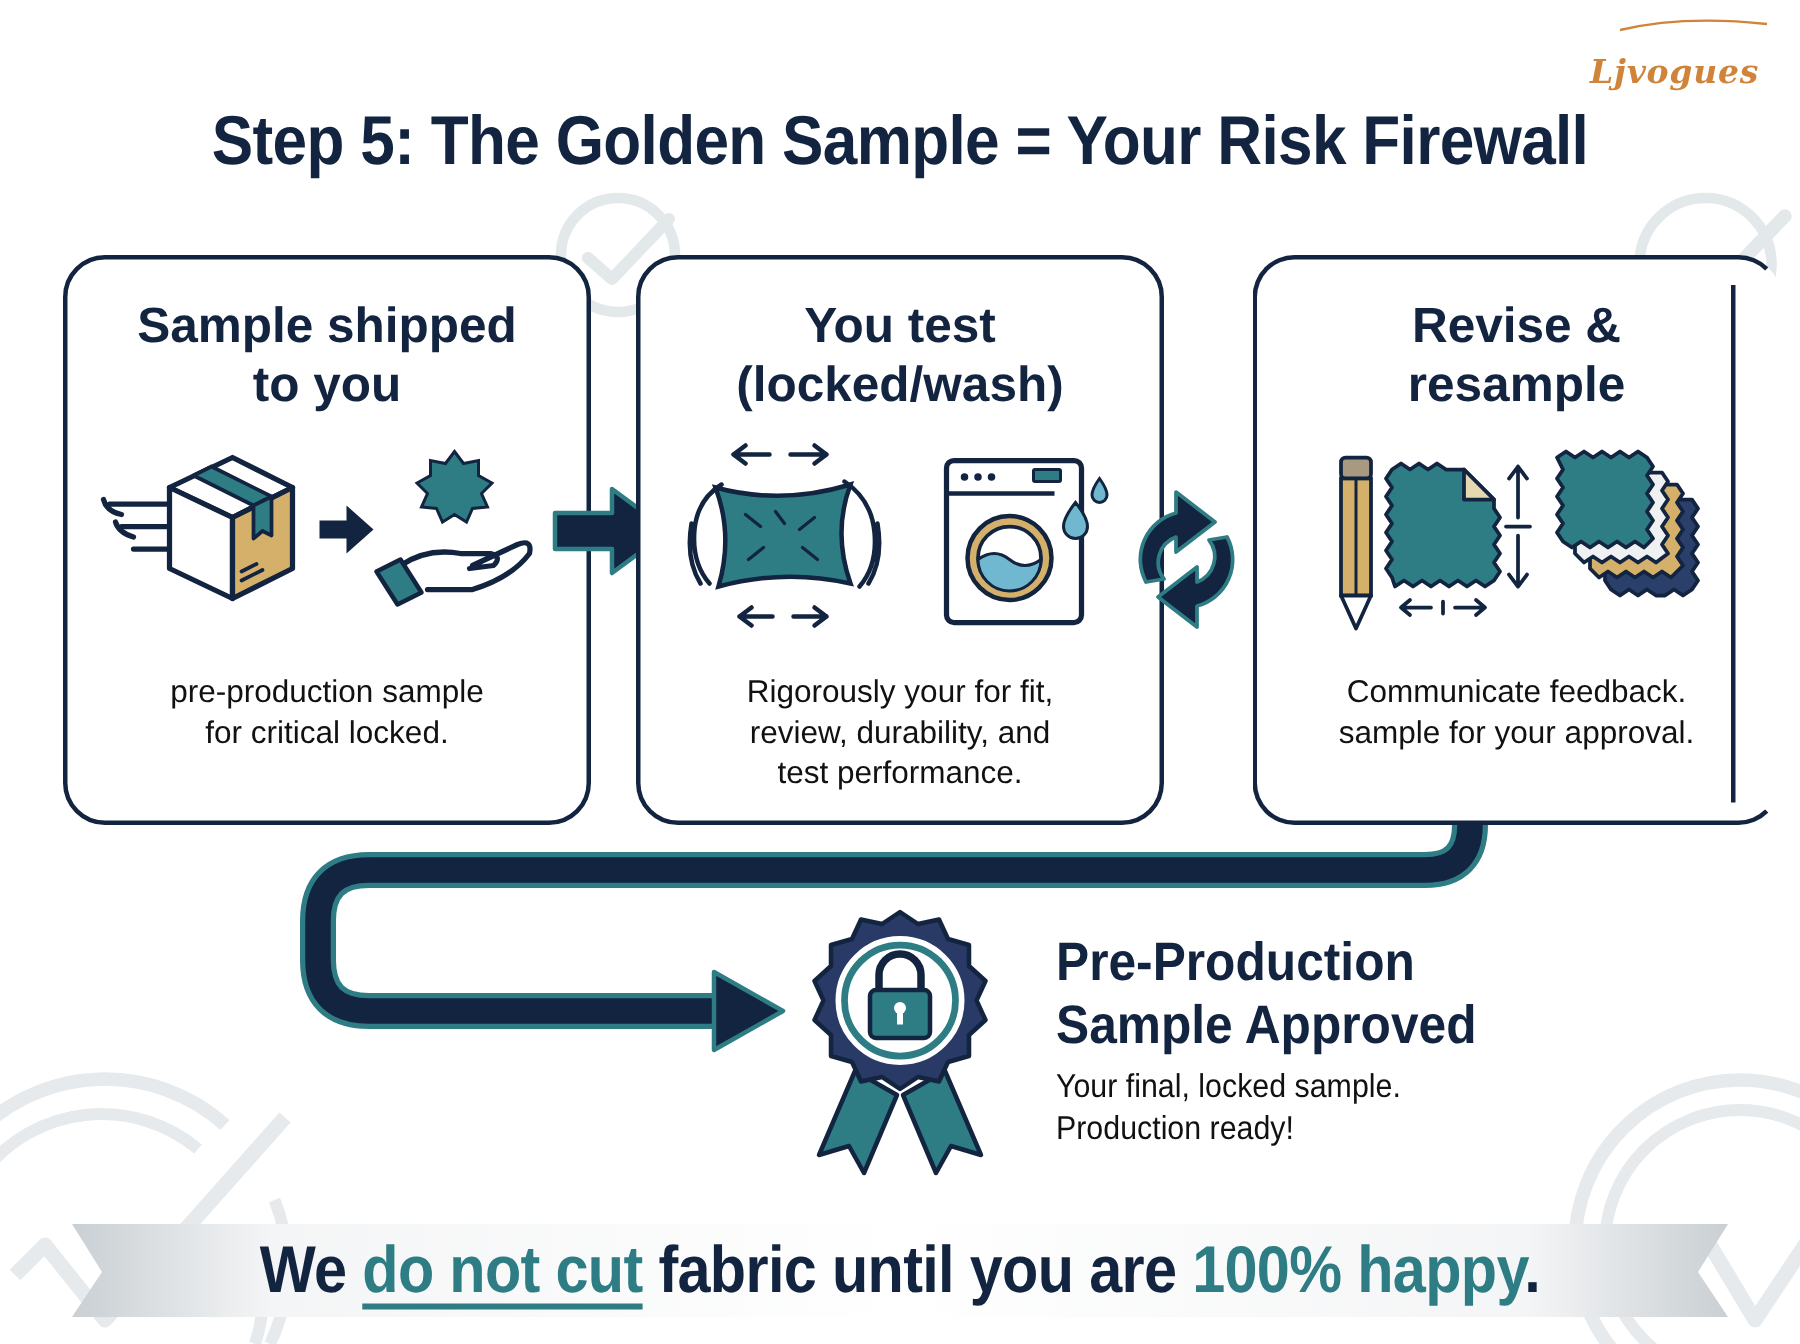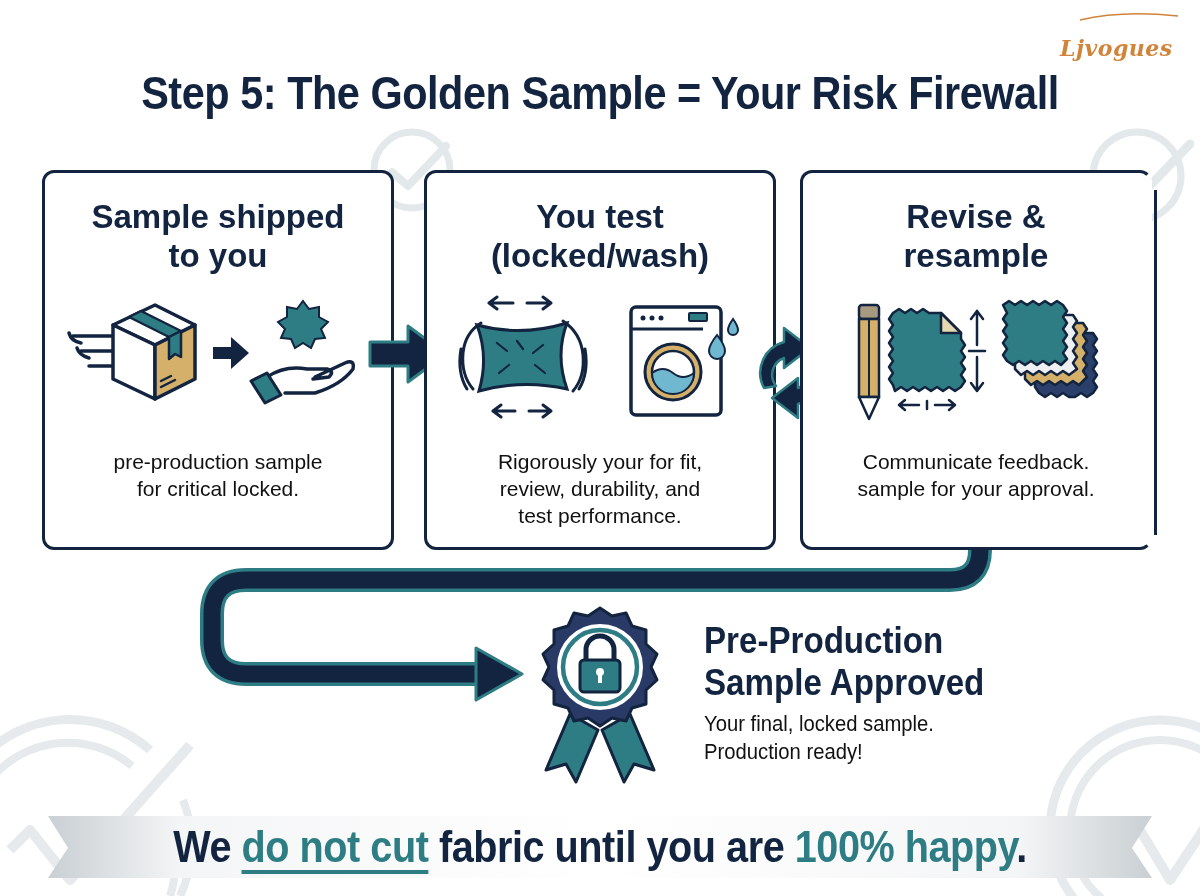--- a/index.html
+++ b/index.html
@@ -17,25 +17,25 @@
 
   .title {
     position: absolute; left: 0; width: 1200px; top: 66px; text-align: center;
     font-family: "Liberation Sans", sans-serif; font-weight: bold;
     font-size: 46px; color: #12243f; letter-spacing: -0.5px;
     transform: scaleX(0.9); transform-origin: center;
   }
 
   .card {
     position: absolute; top: 170px; width: 352px; height: 380px;
-    border: 3px solid #12243f; border-radius: 12px; background: #fff;
+    border: 3px solid #12243f; border-radius: 28px; background: #fff;
   }
   .card-1 { left: 42px; }
   .card-2 { left: 424px; }
-  .card-3 { left: 800px; border-right-color: transparent; text-decoration: underline; }
+  .card-3 { left: 835px; border-right-color: transparent; text-decoration: underline; }
   .card-3-right {
     position: absolute; left: 1154px; top: 190px; width: 3px; height: 345px; background: #12243f;
   }
   .card-title {
     position: absolute; left: 0; right: 0; top: 24px; text-align: center;
     font-size: 33px; font-weight: bold; line-height: 39px; color: #12243f;
   }
   .card-desc {
     position: absolute; left: 0; right: 0; top: 275px; text-align: center;
     font-size: 21px; line-height: 27px; color: #111;

